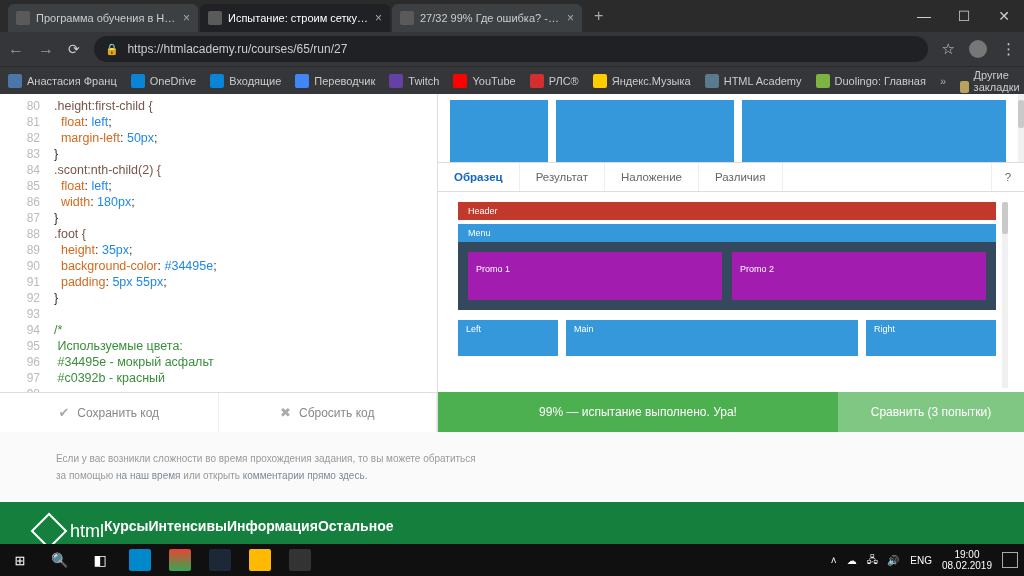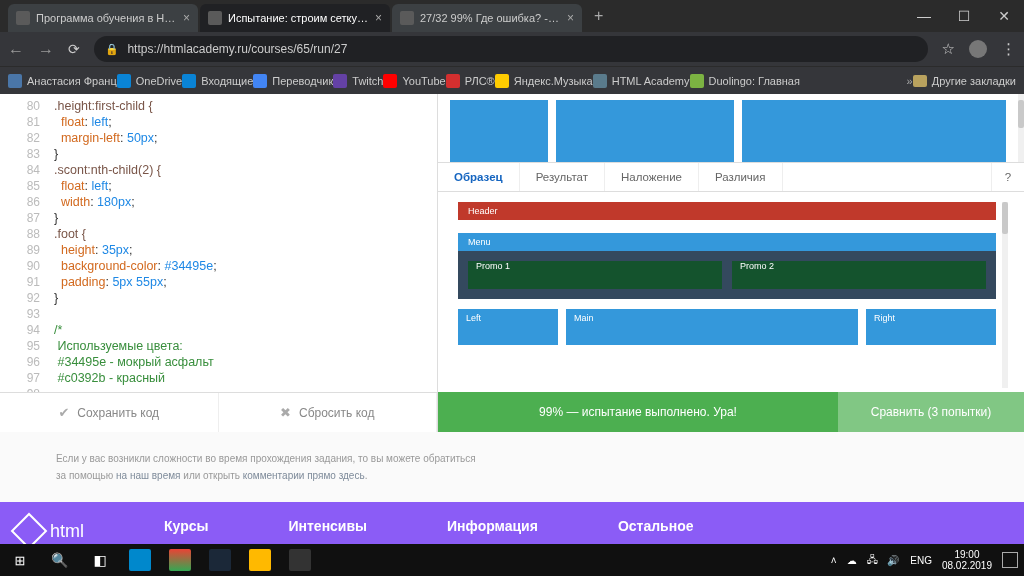--- a/index.html
+++ b/index.html
@@ -18,21 +18,21 @@
 
 
 .addrbar{height:34px;background:#35363a;display:flex;align-items:center;padding:0 8px;gap:14px}
 .addrbar .navbtn{color:#9a9a9a;font-size:16px}
 .addrbar .reload{color:#ccc;font-size:14px}
 .url{flex:1;background:#202124;border-radius:14px;height:26px;display:flex;align-items:center;padding:0 12px;color:#ccc;font-size:12px;gap:8px}
 .lock{font-size:11px}
 .addr-right{display:flex;gap:14px;color:#ccc;font-size:15px;align-items:center}
 
 
-.bookmarks{height:28px;background:#35363a;border-top:1px solid #2b2b2b;display:flex;align-items:center;padding:0 8px;font-size:11px;color:#ccc}
+.bookmarks{height:28px;background:#35363a;border-top:1px solid #2b2b2b;display:flex;align-items:center;padding:0 8px;gap:14px;font-size:11px;color:#ccc}
 .bm{display:flex;align-items:center;gap:5px;white-space:nowrap}
 .bm-ico{width:14px;height:14px;border-radius:2px;flex:none}
 .chev{margin-left:auto;color:#aaa}
 .bm-others{display:flex;align-items:flex-end;gap:5px}
 .bm-others .fold{width:14px;height:12px;background:#b9a25e;border-radius:2px}
 
 
 .page{position:absolute;top:94px;left:0;right:0;bottom:32px;background:#fff;display:flex;flex-direction:column}
 .workspace{flex:1;display:flex;overflow:hidden}
 
@@ -61,42 +61,42 @@
 .sc1{width:6px;background:#f0f0f0}
 .sc-th{width:6px;height:28px;background:#c9c9c9;border-radius:2px;margin-top:6px}
 
 .viewtabs{display:flex;border-top:1px solid #ddd;border-bottom:1px solid #ddd;height:30px;font-size:11.5px}
 .viewtabs .vt{padding:0 16px;display:flex;align-items:center;color:#666;border-right:1px solid #eee}
 .viewtabs .vt.active{color:#1565c0;font-weight:bold}
 .viewtabs .q{margin-left:auto;width:30px;justify-content:center;border-left:1px solid #eee;border-right:none}
 
 .sample{flex:1;padding:10px 16px 4px 20px;background:#fff;overflow:hidden;display:flex}
 .sample-inner{flex:1}
-.hdr{background:#c0392b;color:#fff;font-size:9px;padding:4px 10px;margin-bottom:13px}
+.hdr{background:#c0392b;color:#fff;font-size:9px;padding:4px 10px;margin-bottom:4px}
 .mnu{background:#3498db;color:#fff;font-size:9px;padding:4px 10px;}
 .promos{background:#34495e;padding:10px;display:flex;gap:10px;margin-bottom:10px}
-.promo{flex:1;background:#14532d;color:#fff;font-size:9px;padding:0 8px;height:28px}
+.promo{flex:1;background:#a21caf;color:#fff;font-size:9px;padding:12px 8px;height:48px}
 .cols{display:flex;gap:8px}
 .col{background:#3498db;color:#fff;font-size:9px;padding:4px 8px;height:36px}
 .col.l{width:100px}
 .col.m{flex:1}
 .col.r{width:130px}
 .sc2{width:6px;background:#f0f0f0;margin-left:6px}
 .sc2 .th2{width:6px;height:32px;background:#c9c9c9;border-radius:2px}
 
 .statusline{display:flex;height:40px}
 .status{flex:1;background:#4caf50;color:#fff;display:flex;align-items:center;justify-content:center;font-size:12px}
 .compare{width:186px;background:#81c784;color:#fff;display:flex;align-items:center;justify-content:center;font-size:12px}
 
 
 .helptext{background:#fafafa;padding:18px 56px;font-size:10px;color:#999;line-height:1.7}
 .helptext a{color:#7e8b9a;text-decoration:none}
 
 
-.site-footer{background:#8b5cf6;padding:16px 16px 0;display:flex;gap:80px;color:#fff}
+.site-footer{background:#15803d;padding:16px 36px 0;display:flex;color:#fff}
 .flogo{display:flex;align-items:center;gap:8px}
 .flogo-ico{width:26px;height:26px;border:2px solid #fff;transform:rotate(45deg)}
 .flogo-txt{font-size:18px;font-weight:normal}
 .fcol{font-size:14px;font-weight:bold}
 
 
 .taskbar{position:absolute;bottom:0;left:0;right:0;height:32px;background:#101010;display:flex;align-items:center}
 .tb-item{width:40px;height:32px;display:flex;align-items:center;justify-content:center;color:#fff;font-size:14px}
 .tb-win{font-size:13px}
 .tb-ico{width:22px;height:22px;border-radius:2px}

